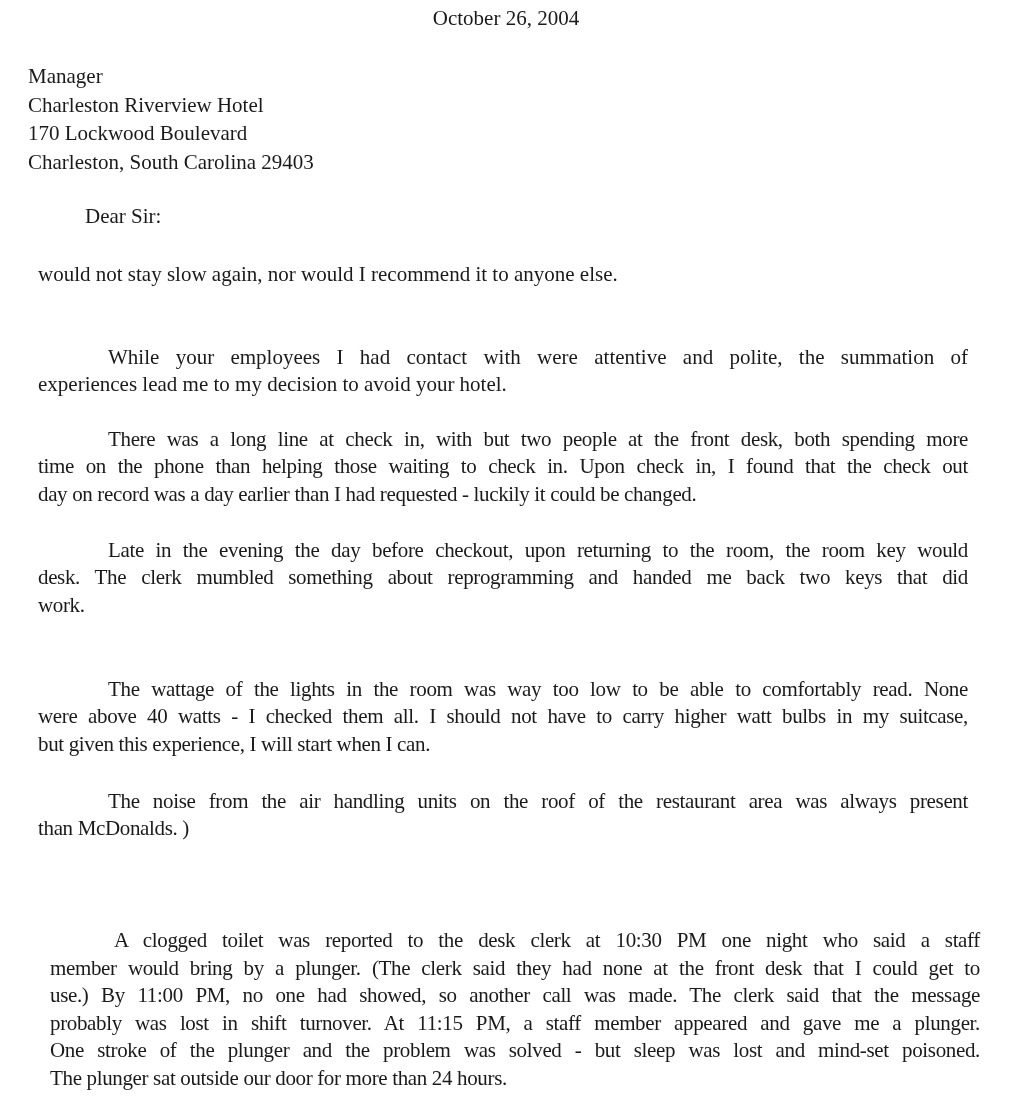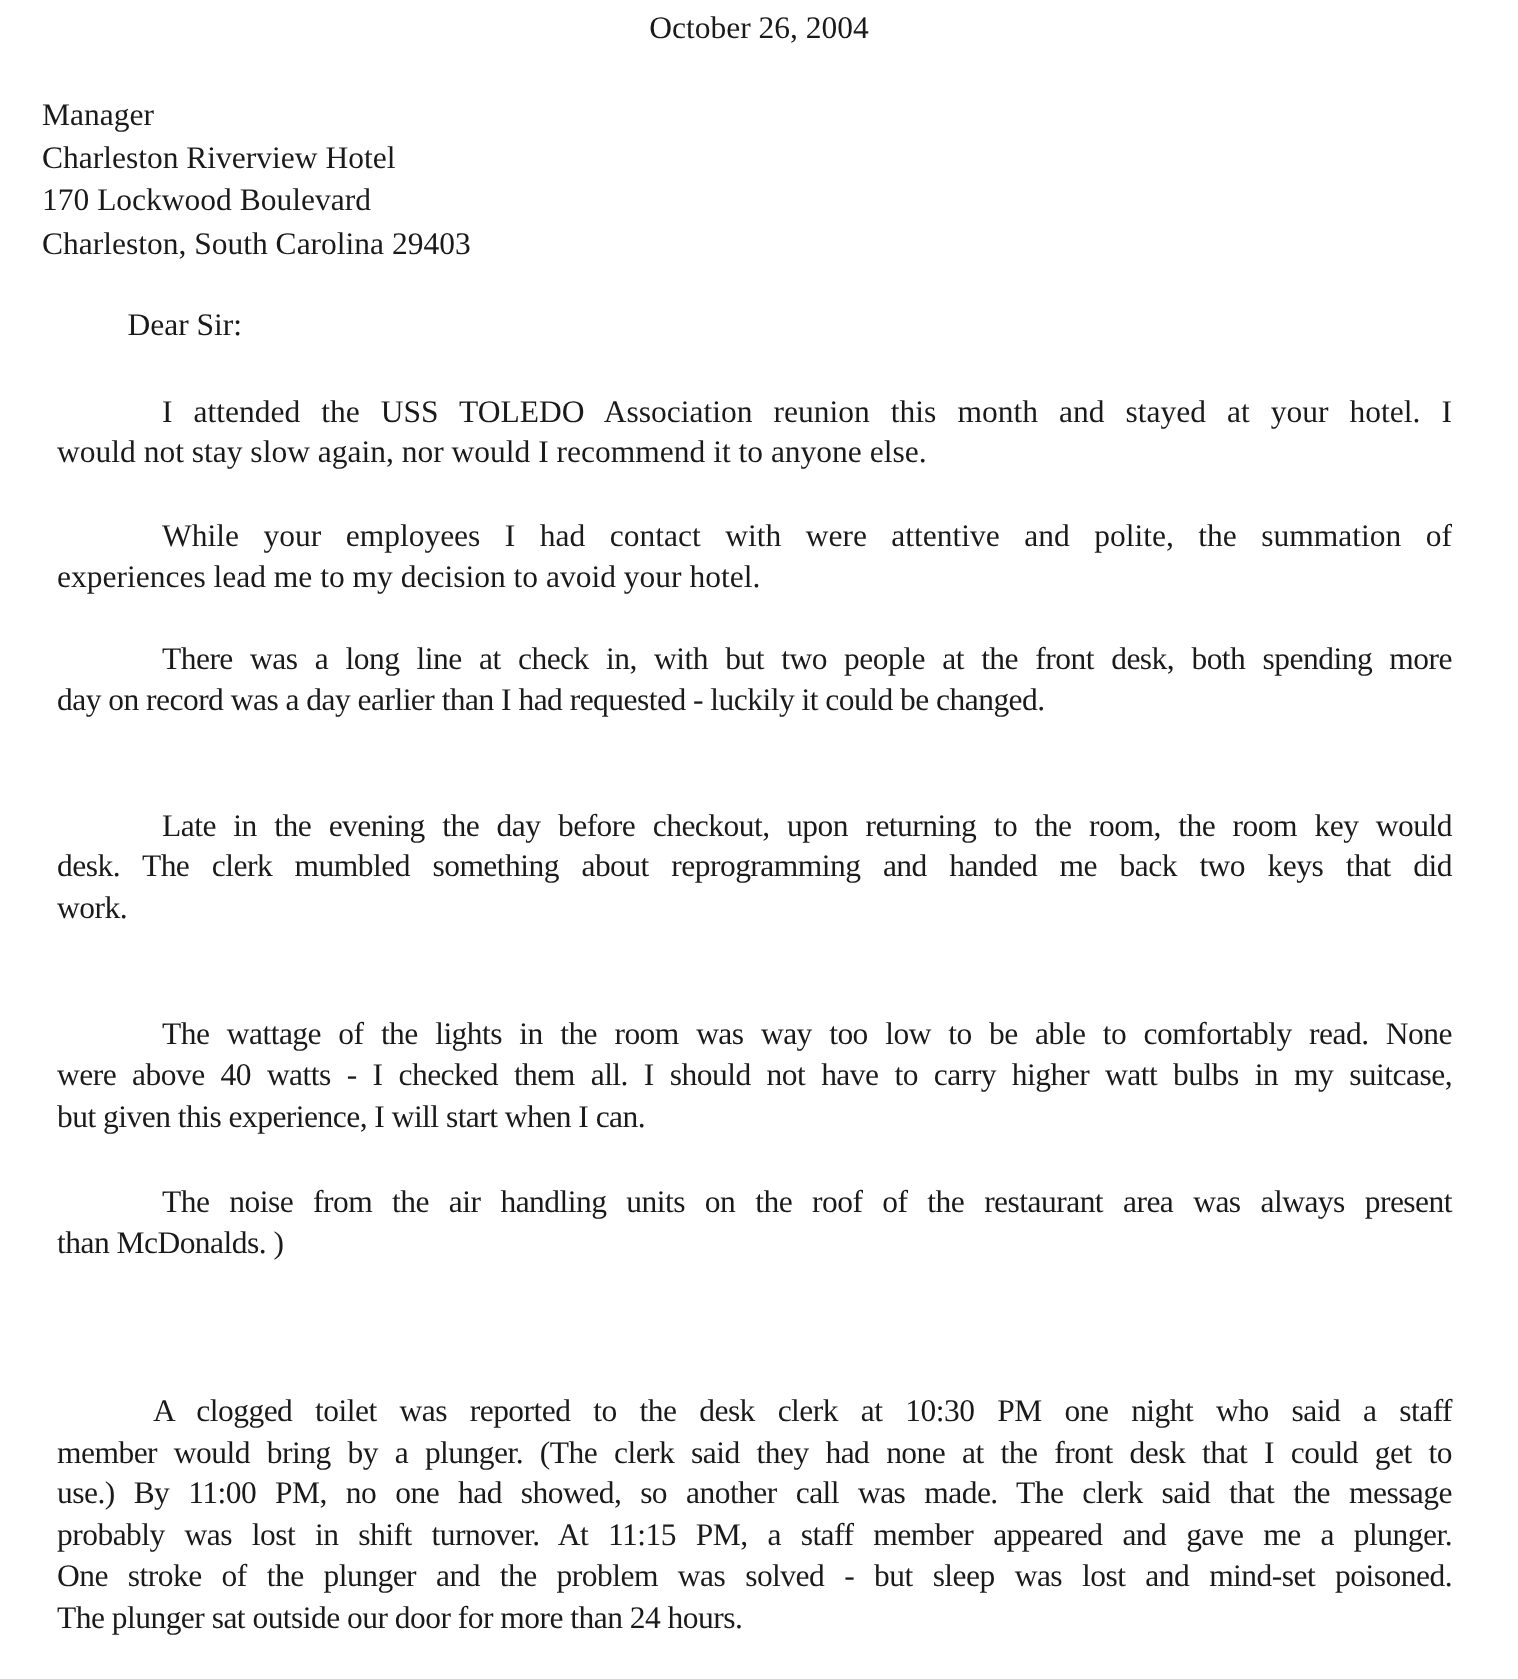--- a/index.html
+++ b/index.html
@@ -16,52 +16,52 @@
   .line.last { text-align-last: left; }
   .indent { padding-left: 70px; }
   .tight { letter-spacing: -0.35px; }
   sup { font-size: 12px; line-height: 0; vertical-align: 7px; }
   #p1 { top: 261px; }
   #p2 { top: 344px; }
   #p3 { top: 426px; }
   #p4 { top: 537px; }
   #p5 { top: 676px; }
   #p6 { top: 788px; }
-  #p7 { top: 927px; }
+  #p7 { top: 927px; margin-left: 12px; }
   #p7 .line { height: 27.5px; line-height: 27.5px; }
   #p7 .line.indent { padding-left: 64px; }
 </style>
 </head>
 <body>
 
 <div>
 
   <div class="date">October 26, 2004</div>
 
   <div class="addr">
     <div>Manager</div>
     <div>Charleston Riverview Hotel</div>
     <div>170 Lockwood Boulevard</div>
     <div>Charleston, South Carolina 29403</div>
   </div>
 
   <div class="salutation">Dear Sir:</div>
 
   <div class="para" id="p1">
-    <span class="line indent">I attended the USS TOLEDO Association reunion this month and stayed at your hotel.  I</span>
     <span class="line last">would not stay slow again, nor would I recommend it to anyone else.</span>
   </div>
 
   <div class="para" id="p2">
     <span class="line indent">While your employees I had contact with were attentive and polite, the summation of</span>
     <span class="line last">experiences lead me to my decision to avoid your hotel.</span>
   </div>
 
   <div class="para tight" id="p3">
     <span class="line indent">There was a long line at check in, with but two people at the front desk, both spending more</span>
+    <span class="line">time on the phone than helping those waiting to check in. Upon check in, I found that the check out</span>
     <span class="line last">day on record was a day earlier than I had requested - luckily it could be changed.</span>
   </div>
 
   <div class="para tight" id="p4">
     <span class="line indent">Late in the evening the day before checkout, upon returning to the room, the room key would</span>
     <span class="line">desk. The clerk mumbled something about reprogramming and handed me back two keys that did</span>
     <span class="line last">work.</span>
   </div>
 
   <div class="para tight" id="p5">

